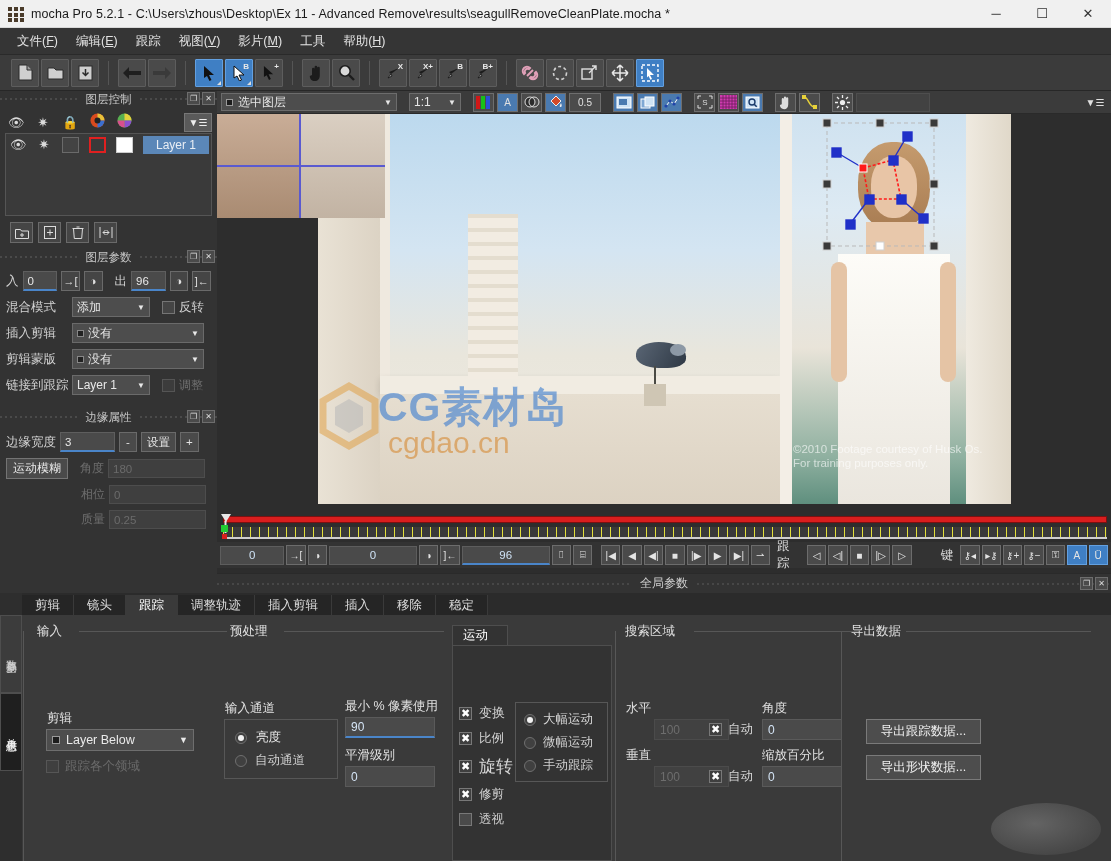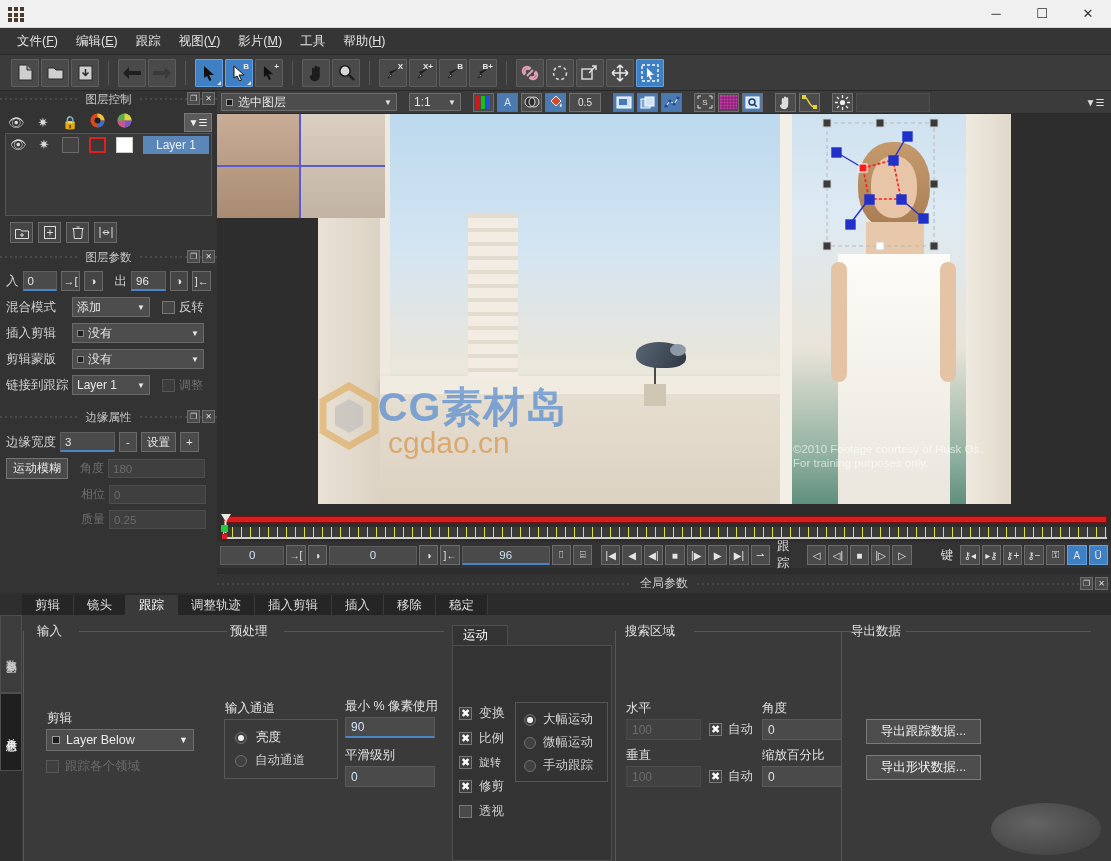--- a/index.html
+++ b/index.html
@@ -273,21 +273,21 @@
   .grp-title {
     position: absolute; font-size: 12.5px; color: #e0e0e0;
   }
   .grp-rule { position: absolute; height: 1px; background: #575757; }
 
   .fld {
     background: #4a4a4a; border: 1px solid #5a5a5a; height: 21px; color: #d4e4f5;
     font-size: 12px; padding: 0 5px; display: flex; align-items: center;
   }
   .fld.u { border-bottom: 2px solid #4a85c9; }
-  .fld.dis { background: #414141; border-color: #4b4b4b; color: #6d6d6d; }
+  .fld.dis { background: #414141; border-color: #4b4b4b; color: #6d6d6d; margin-left: 28px; }
   .combo {
     background: #4d4d4d; border: 1px solid #6e6e6e; height: 22px; color: #eaeaea;
     font-size: 12.5px; padding: 0 5px; display: flex; align-items: center; gap: 6px;
   }
   .combo .sq { width: 8px; height: 8px; background: #1d1d1d; border: 1px solid #9a9a9a; }
   .combo .arw { margin-left: auto; font-size: 9px; }
   .radio {
     width: 12px; height: 12px; border-radius: 50%; background: #404040; border: 1px solid #6f6f6f;
     display: inline-block; position: relative; flex: none;
   }
@@ -324,20 +324,21 @@
       <i style="left:0;top:1px"></i>
         <i style="left:6px;top:1px"></i>
         <i style="left:12px;top:1px"></i>
       <i style="left:0;top:7px"></i>
         <i style="left:6px;top:7px"></i>
         <i style="left:12px;top:7px"></i>
       <i style="left:0;top:12px"></i>
         <i style="left:6px;top:12px"></i>
         <i style="left:12px;top:12px"></i>
     </div>
+    <div class="tb-title">mocha Pro 5.2.1 - C:\Users\zhous\Desktop\Ex 11 - Advanced Remove\results\seagullRemoveCleanPlate.mocha *</div>
     <div class="tb-win">
       <div class="tb-btn">─</div>
       <div class="tb-btn">☐</div>
       <div class="tb-btn close">✕</div>
     </div>
   </div>
 
   <div class="menubar">
     <div class="menu-item">
       <span>文件</span><span>(</span><u>F</u><span>)</span>
@@ -985,21 +986,21 @@
           <div style="display:flex;align-items:center;gap:7px">
             <span class="cbox">✖</span>
             <span style="font-size:13px">变换</span>
           </div>
           <div style="display:flex;align-items:center;gap:7px">
             <span class="cbox">✖</span>
             <span style="font-size:12.5px">比例</span>
           </div>
           <div style="display:flex;align-items:center;gap:7px">
             <span class="cbox">✖</span>
-            <span style="font-size:11px">旋转</span>
+            <span style="font-size:17px">旋转</span>
           </div>
           <div style="display:flex;align-items:center;gap:7px">
             <span class="cbox">✖</span>
             <span style="font-size:12.5px">修剪</span>
           </div>
           <div style="display:flex;align-items:center;gap:7px">
             <span class="cbox off">✖</span>
             <span style="font-size:12.5px;color:#c9c9c9">透视</span>
           </div>
         </div>

